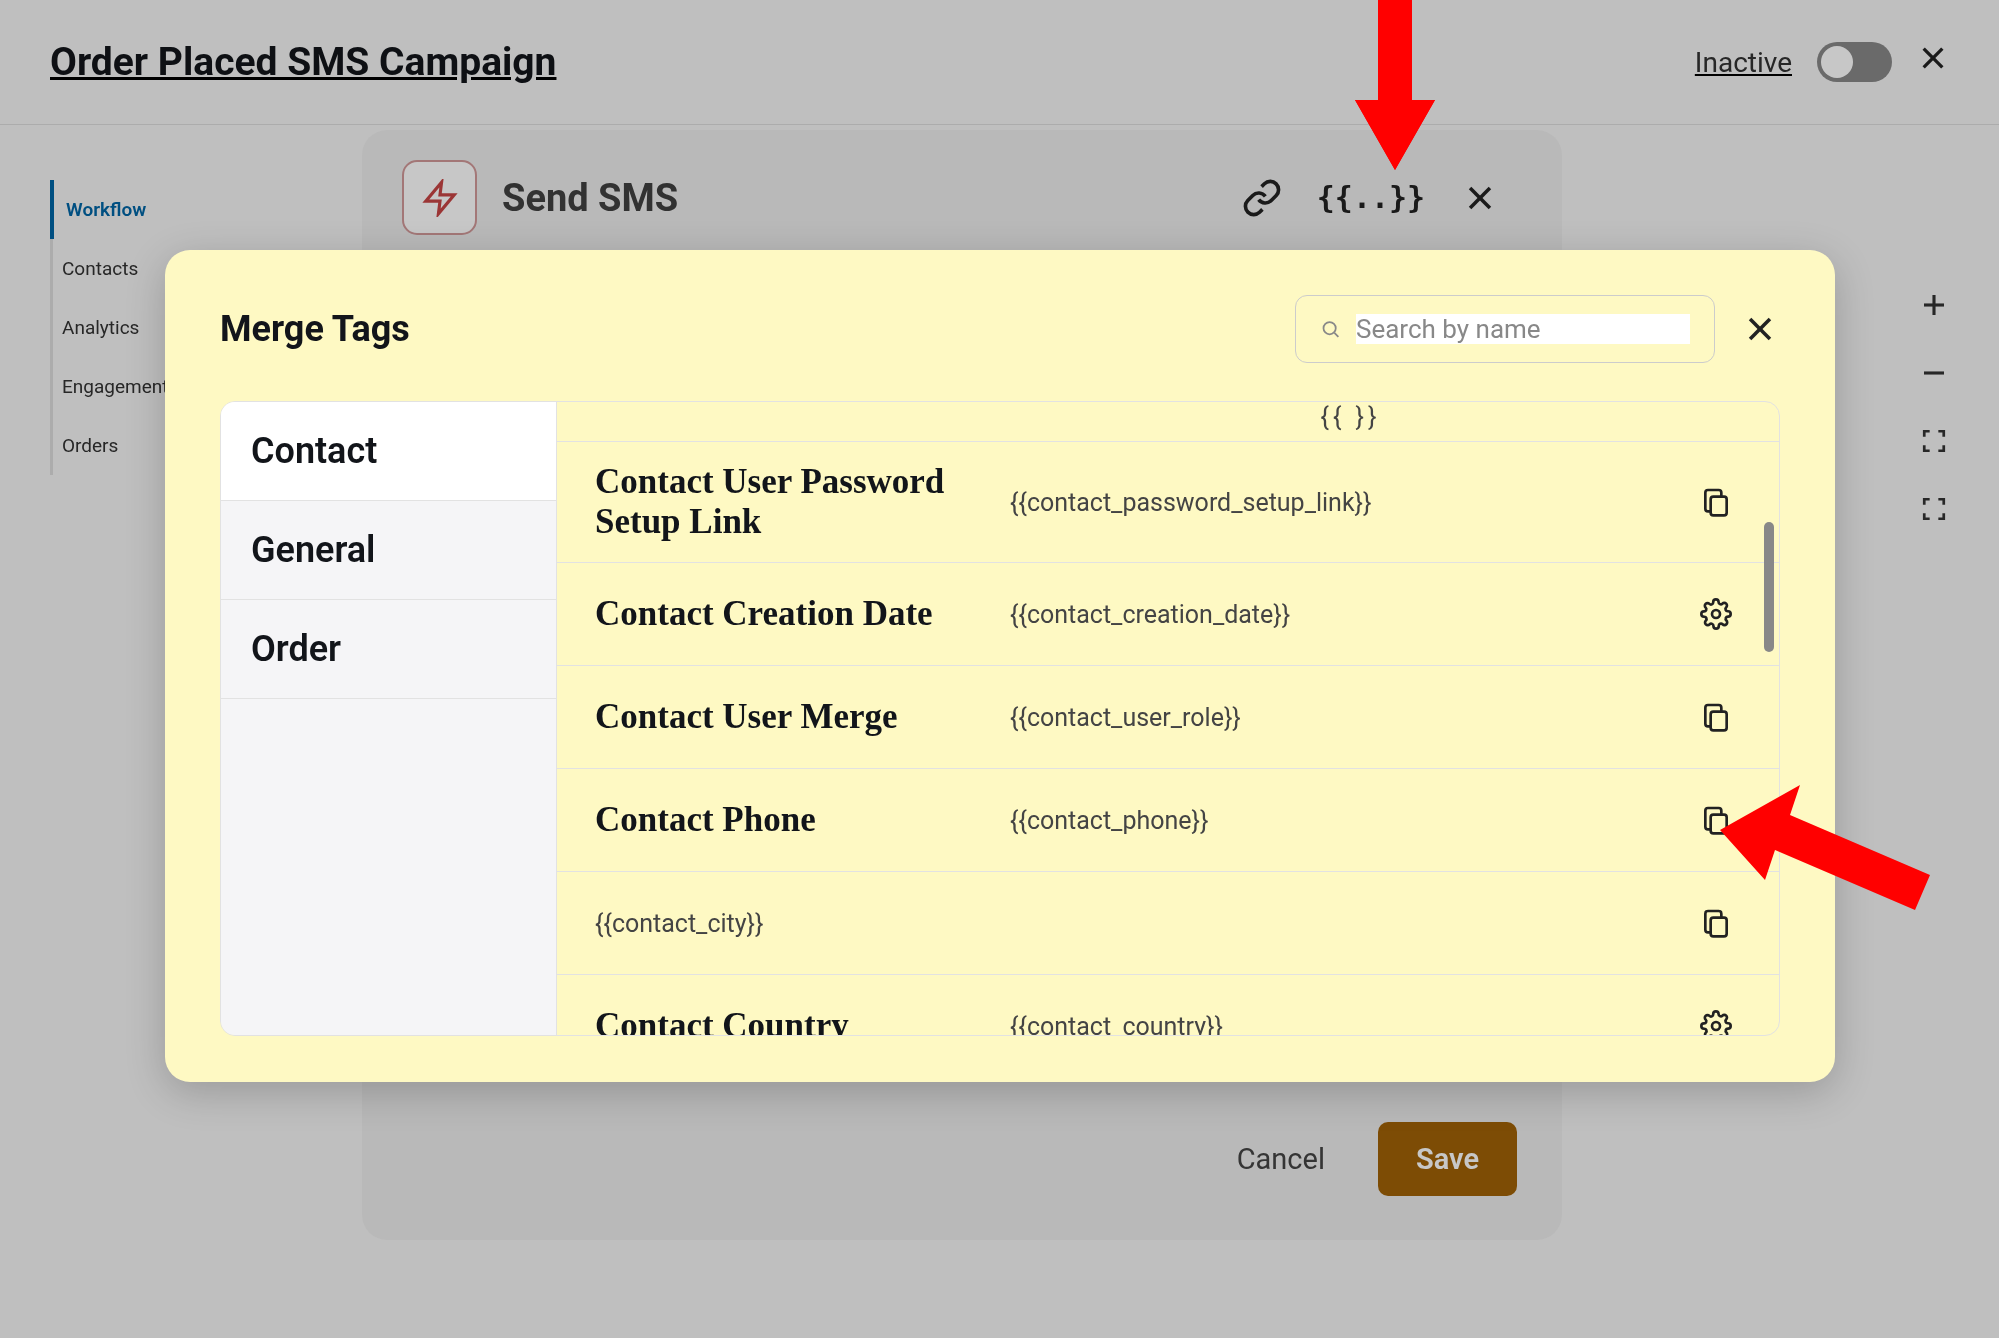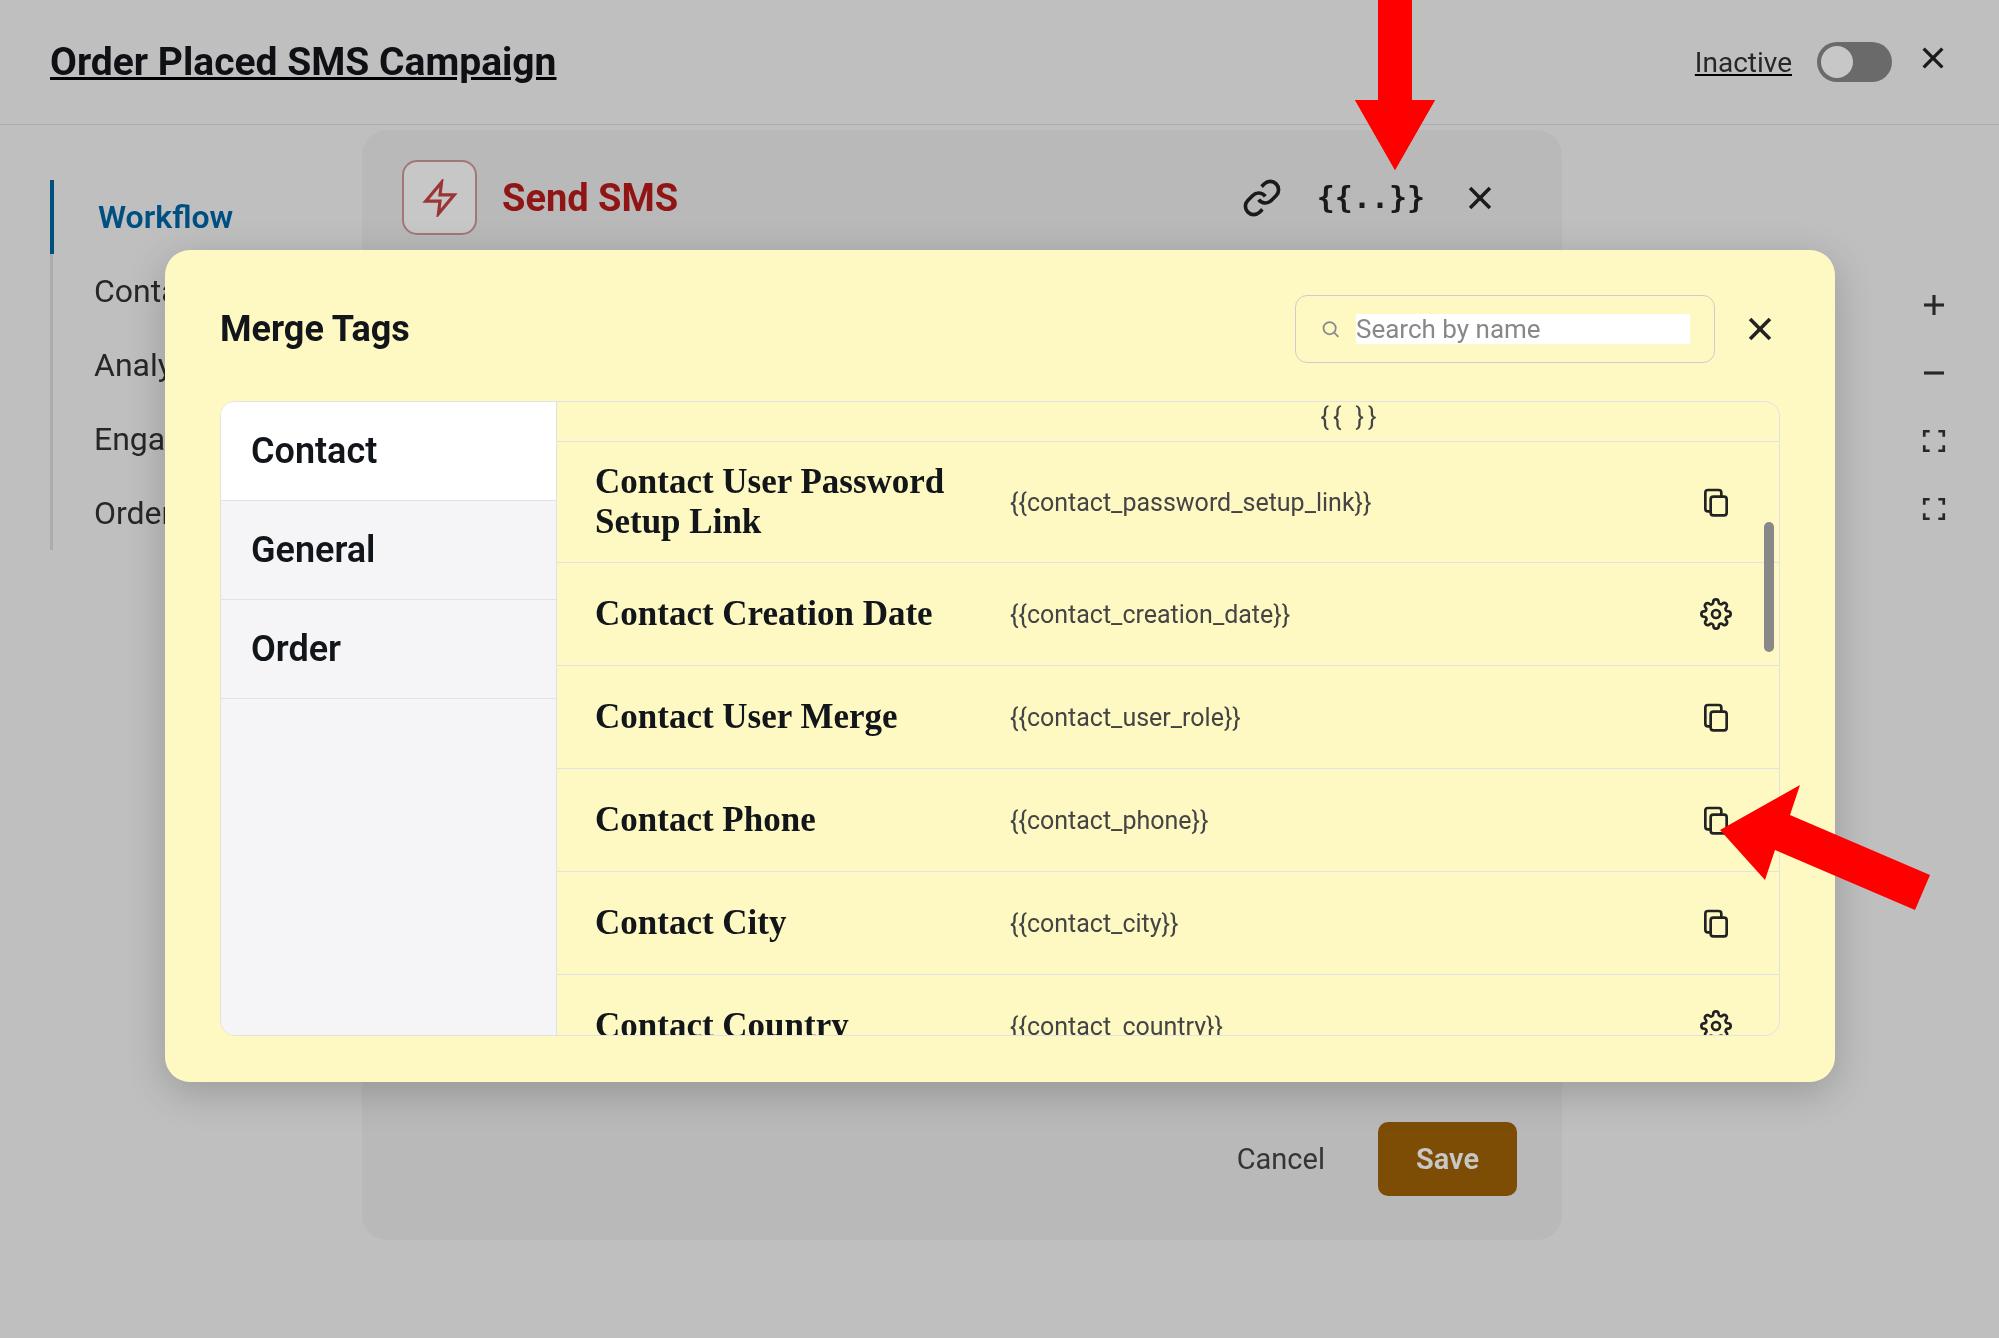--- a/index.html
+++ b/index.html
@@ -62,22 +62,22 @@
       cursor: pointer;
     }
     .sidebar {
       position: absolute;
       top: 180px;
       left: 50px;
       width: 230px;
       border-left: 3px solid #ddd;
     }
     .sidebar-item {
-      padding: 18px 44px;
-      font-size: 32px;
+      padding: 18px 12px;
+      font-size: 19px;
       color: #333;
       cursor: pointer;
       margin-left: -3px;
     }
     .sidebar-item.active {
       color: #0066a6;
       font-weight: 600;
       border-left: 4px solid #0066a6;
     }
     .send-sms-panel {
@@ -101,21 +101,21 @@
       border: 2px solid #d19999;
       border-radius: 15px;
       display: flex;
       align-items: center;
       justify-content: center;
       background: #fff;
     }
     .send-sms-title {
       font-size: 38px;
       font-weight: 700;
-      color: #b91c1c;
+      color: #404040;
       flex: 1;
     }
     .panel-icon {
       width: 40px;
       height: 40px;
       display: flex;
       align-items: center;
       justify-content: center;
       cursor: pointer;
       color: #222;
@@ -438,21 +438,20 @@
         <div class="tag-label">Contact Phone</div>
         <div class="tag-value">{{contact_phone}}</div>
         <div class="tag-action">
           <svg width="32" height="32" viewBox="0 0 24 24" fill="none" stroke="#222" stroke-width="2">
               <rect x="8" y="8" width="12" height="14" rx="2"></rect>
               <path d="M16 8V5a2 2 0 0 0-2-2H6a2 2 0 0 0-2 2v12a2 2 0 0 0 2 2h2"></path>
             </svg>
         </div>
       </div>
       <div class="tag-row">
-        <div class="tag-label">Contact City</div>
         <div class="tag-value">{{contact_city}}</div>
         <div class="tag-action">
           <svg width="32" height="32" viewBox="0 0 24 24" fill="none" stroke="#222" stroke-width="2">
               <rect x="8" y="8" width="12" height="14" rx="2"></rect>
               <path d="M16 8V5a2 2 0 0 0-2-2H6a2 2 0 0 0-2 2v12a2 2 0 0 0 2 2h2"></path>
             </svg>
         </div>
       </div>
       <div class="tag-row">
         <div class="tag-label">Contact Country</div>

